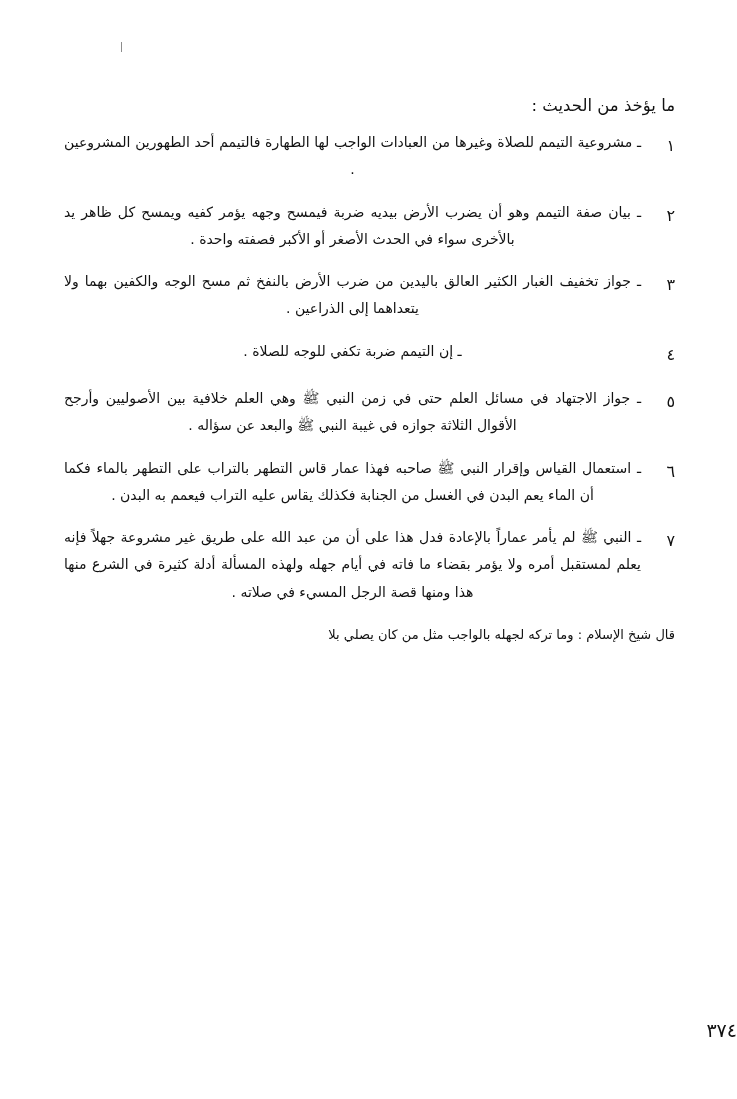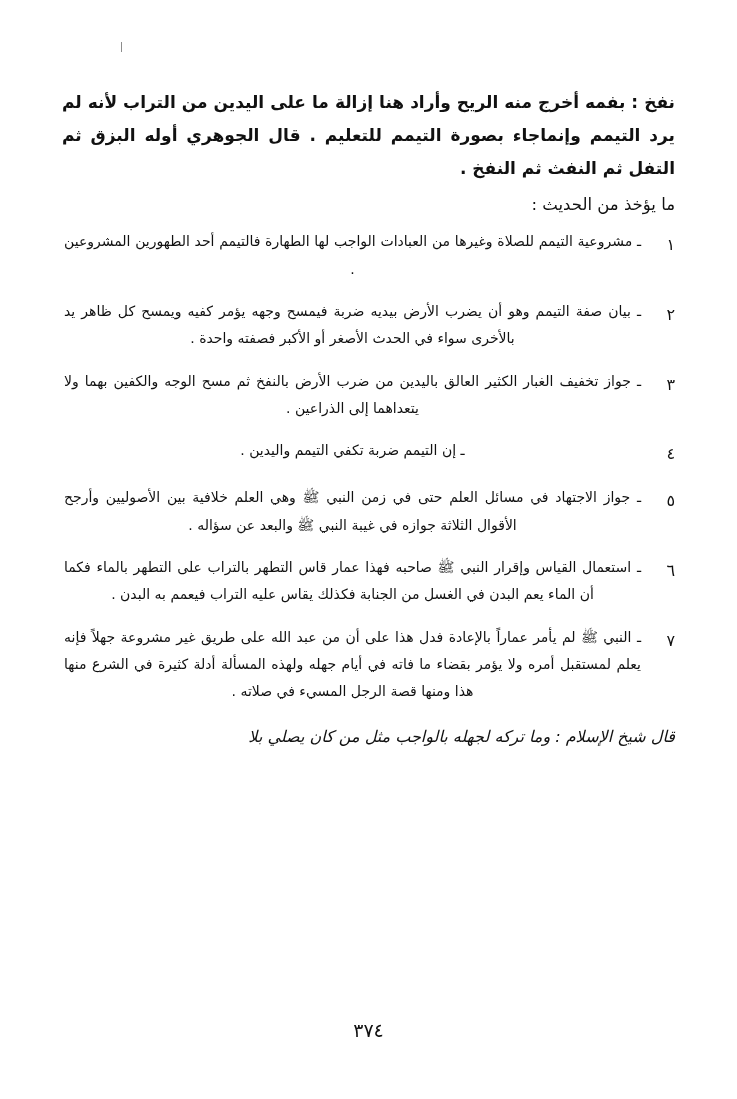--- a/index.html
+++ b/index.html
@@ -67,66 +67,63 @@
     line-height: 1.95;
     text-align: justify;
     text-align-last: center;
     padding-left: 2px;
   }
   .item-body.short {
     text-align: center;
     text-align-last: center;
   }
   .closing {
-    font-size: 16px;
+    font-size: 13px;
     line-height: 1.95;
     text-align: justify;
     text-align-last: right;
     margin-top: 16px;
-    font-style: italic;
   }
   .pagenum {
     position: absolute;
     bottom: 58px;
     left: 0;
     width: 100%;
-    text-align: center;
     font-size: 19px;
     letter-spacing: 1px;
   }
 </style>
 </head>
 <body>
 
 <div class="page">
 
   <div class="tick"></div>
 
-  <p class="intro">نفخ : بفمه أخرج منه الريح وأراد هنا إزالة ما على اليدين من التراب لأنه لم يرد التيمم وإنماجاء بصورة التيمم للتعليم . قال الجوهري أوله البزق ثم التفل ثم النفث ثم النفخ .</p>
 
   <p class="lead">ما يؤخذ من الحديث :</p>
 
   <div class="item">
     <div class="item-num">١</div>
     <div class="item-body"><span>ـ</span> <span>مشروعية التيمم للصلاة وغيرها من العبادات الواجب لها الطهارة فالتيمم أحد الطهورين المشروعين .</span></div>
   </div>
 
   <div class="item">
     <div class="item-num">٢</div>
     <div class="item-body"><span>ـ</span> <span>بيان صفة التيمم وهو أن يضرب الأرض بيديه ضربة فيمسح وجهه يؤمر كفيه ويمسح كل ظاهر يد بالأخرى سواء في الحدث الأصغر أو الأكبر فصفته واحدة .</span></div>
   </div>
 
   <div class="item">
     <div class="item-num">٣</div>
     <div class="item-body"><span>ـ</span> <span>جواز تخفيف الغبار الكثير العالق باليدين من ضرب الأرض بالنفخ ثم مسح الوجه والكفين بهما ولا يتعداهما إلى الذراعين .</span></div>
   </div>
 
   <div class="item">
     <div class="item-num">٤</div>
-    <div class="item-body short"><span>ـ</span> <span>إن التيمم ضربة تكفي التيمم واليدين .</span></div>
+    <div class="item-body short"><span>ـ</span> <span>إن التيمم ضربة تكفي للوجه للصلاة .</span></div>
   </div>
 
   <div class="item">
     <div class="item-num">٥</div>
     <div class="item-body"><span>ـ</span> <span>جواز الاجتهاد في مسائل العلم حتى في زمن النبي ﷺ وهي العلم خلافية بين الأصوليين وأرجح الأقوال الثلاثة جوازه في غيبة النبي ﷺ والبعد عن سؤاله .</span></div>
   </div>
 
   <div class="item">
     <div class="item-num">٦</div>
     <div class="item-body"><span>ـ</span> <span>استعمال القياس وإقرار النبي ﷺ صاحبه فهذا عمار قاس التطهر بالتراب على التطهر بالماء فكما أن الماء يعم البدن في الغسل من الجنابة فكذلك يقاس عليه التراب فيعمم به البدن .</span></div>

